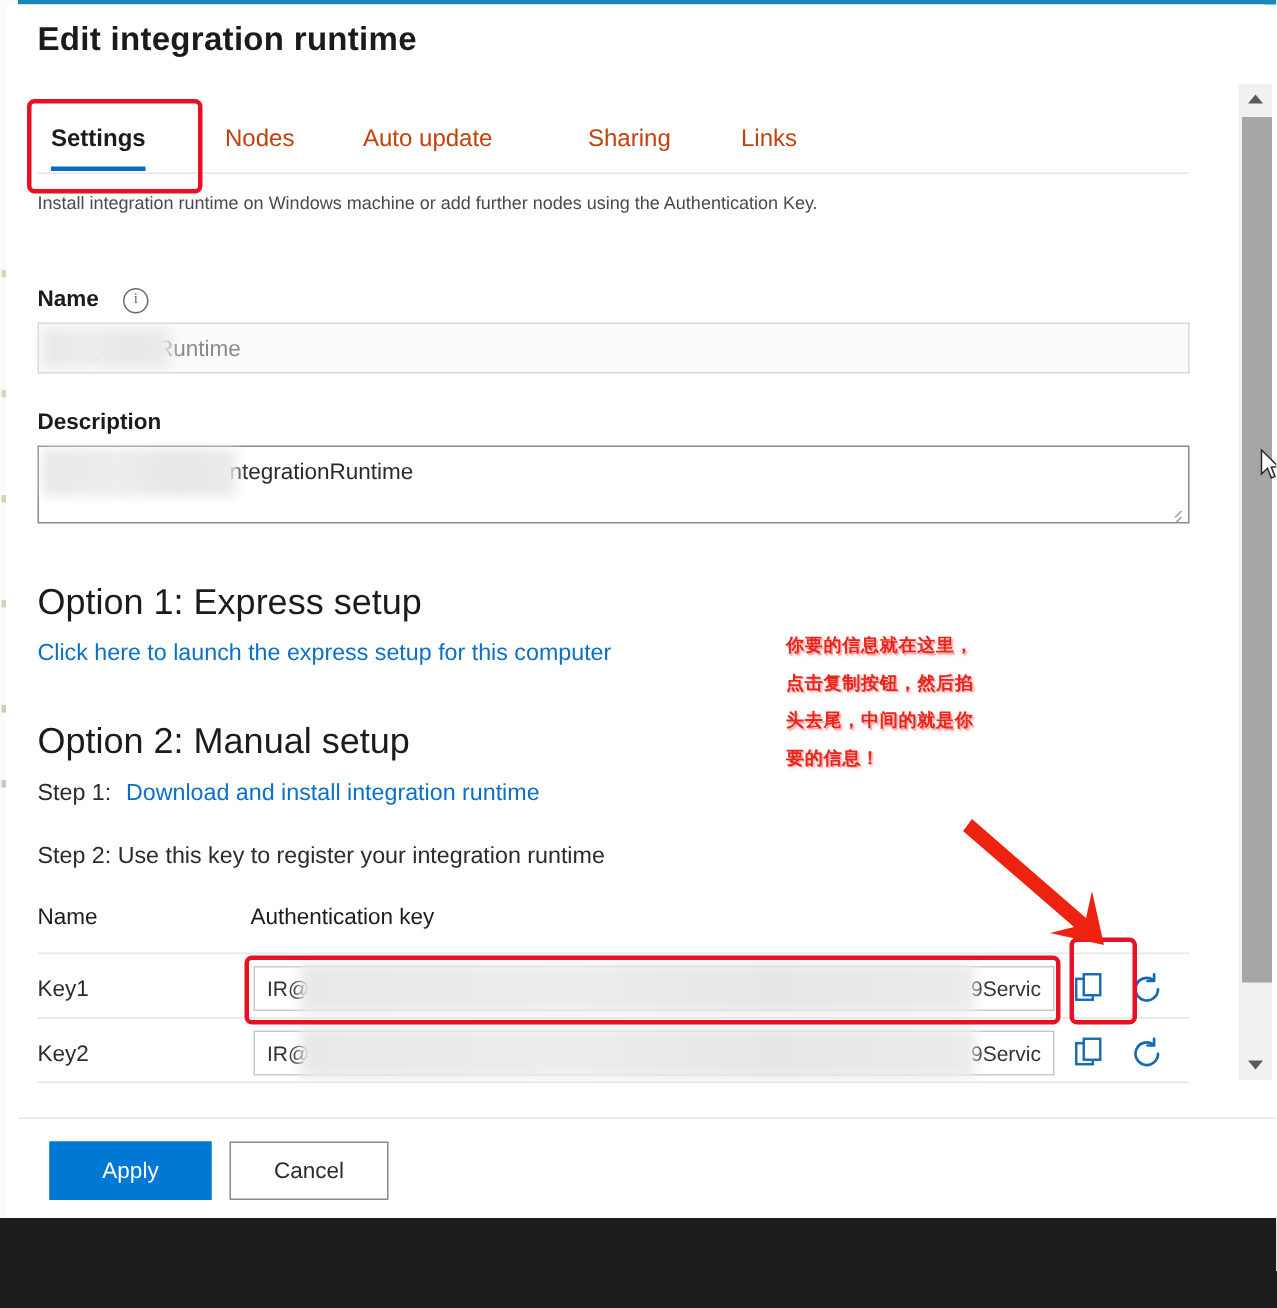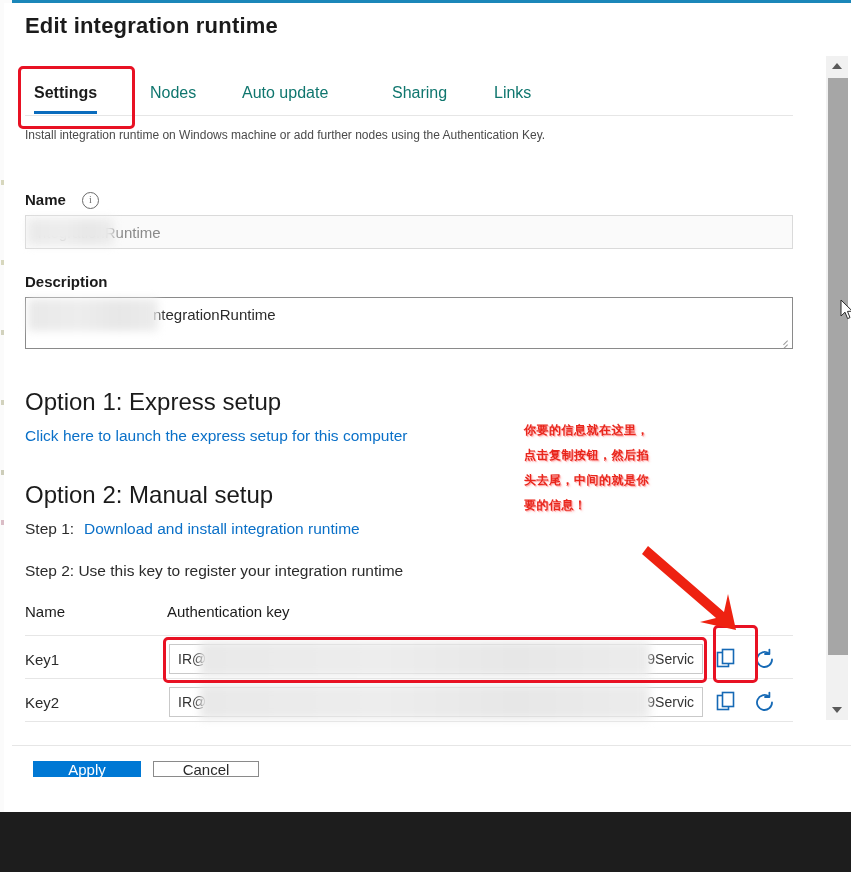--- a/index.html
+++ b/index.html
@@ -46,21 +46,21 @@
 
   
   .tabs {
     position: absolute; left: 21px; top: 68px;
     width: 768px; height: 44px;
     border-bottom: 1px solid #e6e6e6;
   }
   .tab {
     position: absolute; top: 0; height: 43px;
     display: flex; align-items: center;
-    font-size: 16px; color: #0f766e;
+    font-size: 16px; color: #c2410c;
     padding: 0 9px; white-space: nowrap; cursor: pointer;
   }
   .tab.active { color: #1b1b1b; font-weight: 600; }
   .tab.active::after {
     content: ""; position: absolute; left: 9px; right: 9px; bottom: 0;
     height: 3px; background: #0a6cbd;
   }
 
   
   .redbox {
@@ -157,21 +157,21 @@
   }
 
   
   .footer-rule {
     position: absolute; left: 12px; top: 745px; width: 839px; height: 1px;
     background: #e6e6e6;
   }
   .btn {
     position: absolute; box-sizing: border-box;
     display: flex; align-items: center; justify-content: center;
-    font-size: 15px; cursor: pointer; height: 16px;
+    font-size: 15px; cursor: pointer; height: 39px;
   }
   .btn.primary { background: #0078d4; color: #ffffff; border: 1px solid #0078d4; }
   .btn.secondary { background: #ffffff; color: #2b2b2b; border: 1px solid #8a8a8a; }
 
   
   .sb { position: absolute; left: 826px; top: 56px; width: 22px; height: 664px; background: #f1f1f1; }
   .sb-arrow {
     position: absolute; left: 0; width: 22px; height: 20px;
     display: flex; align-items: center; justify-content: center; cursor: pointer;
   }

